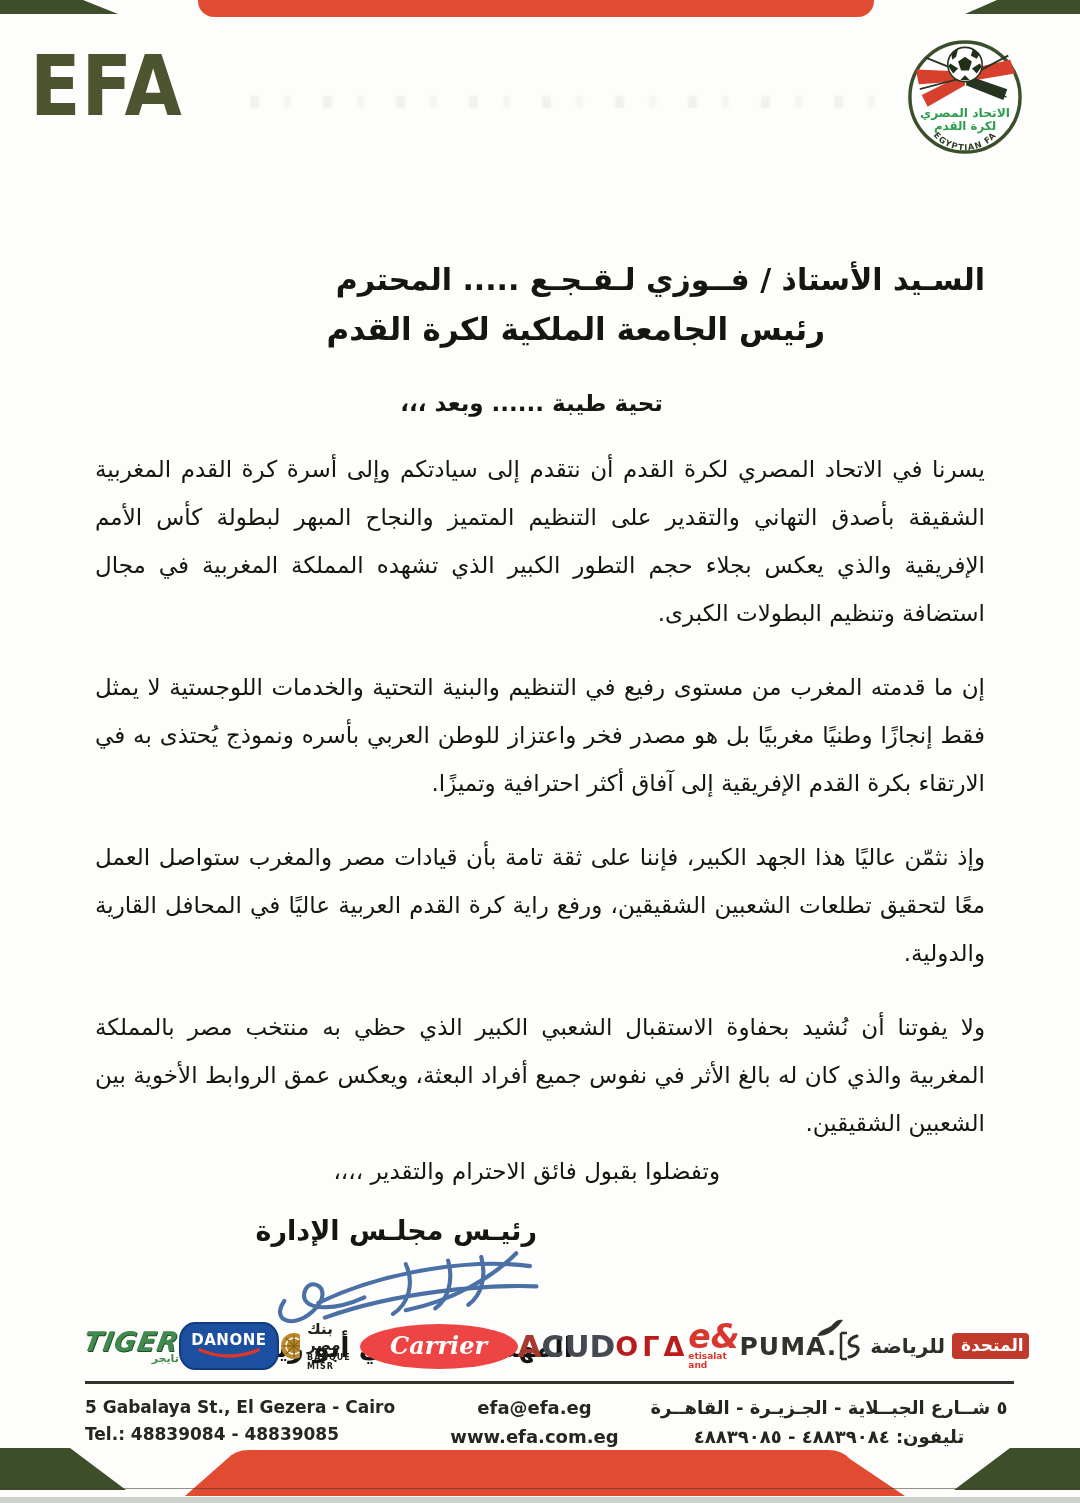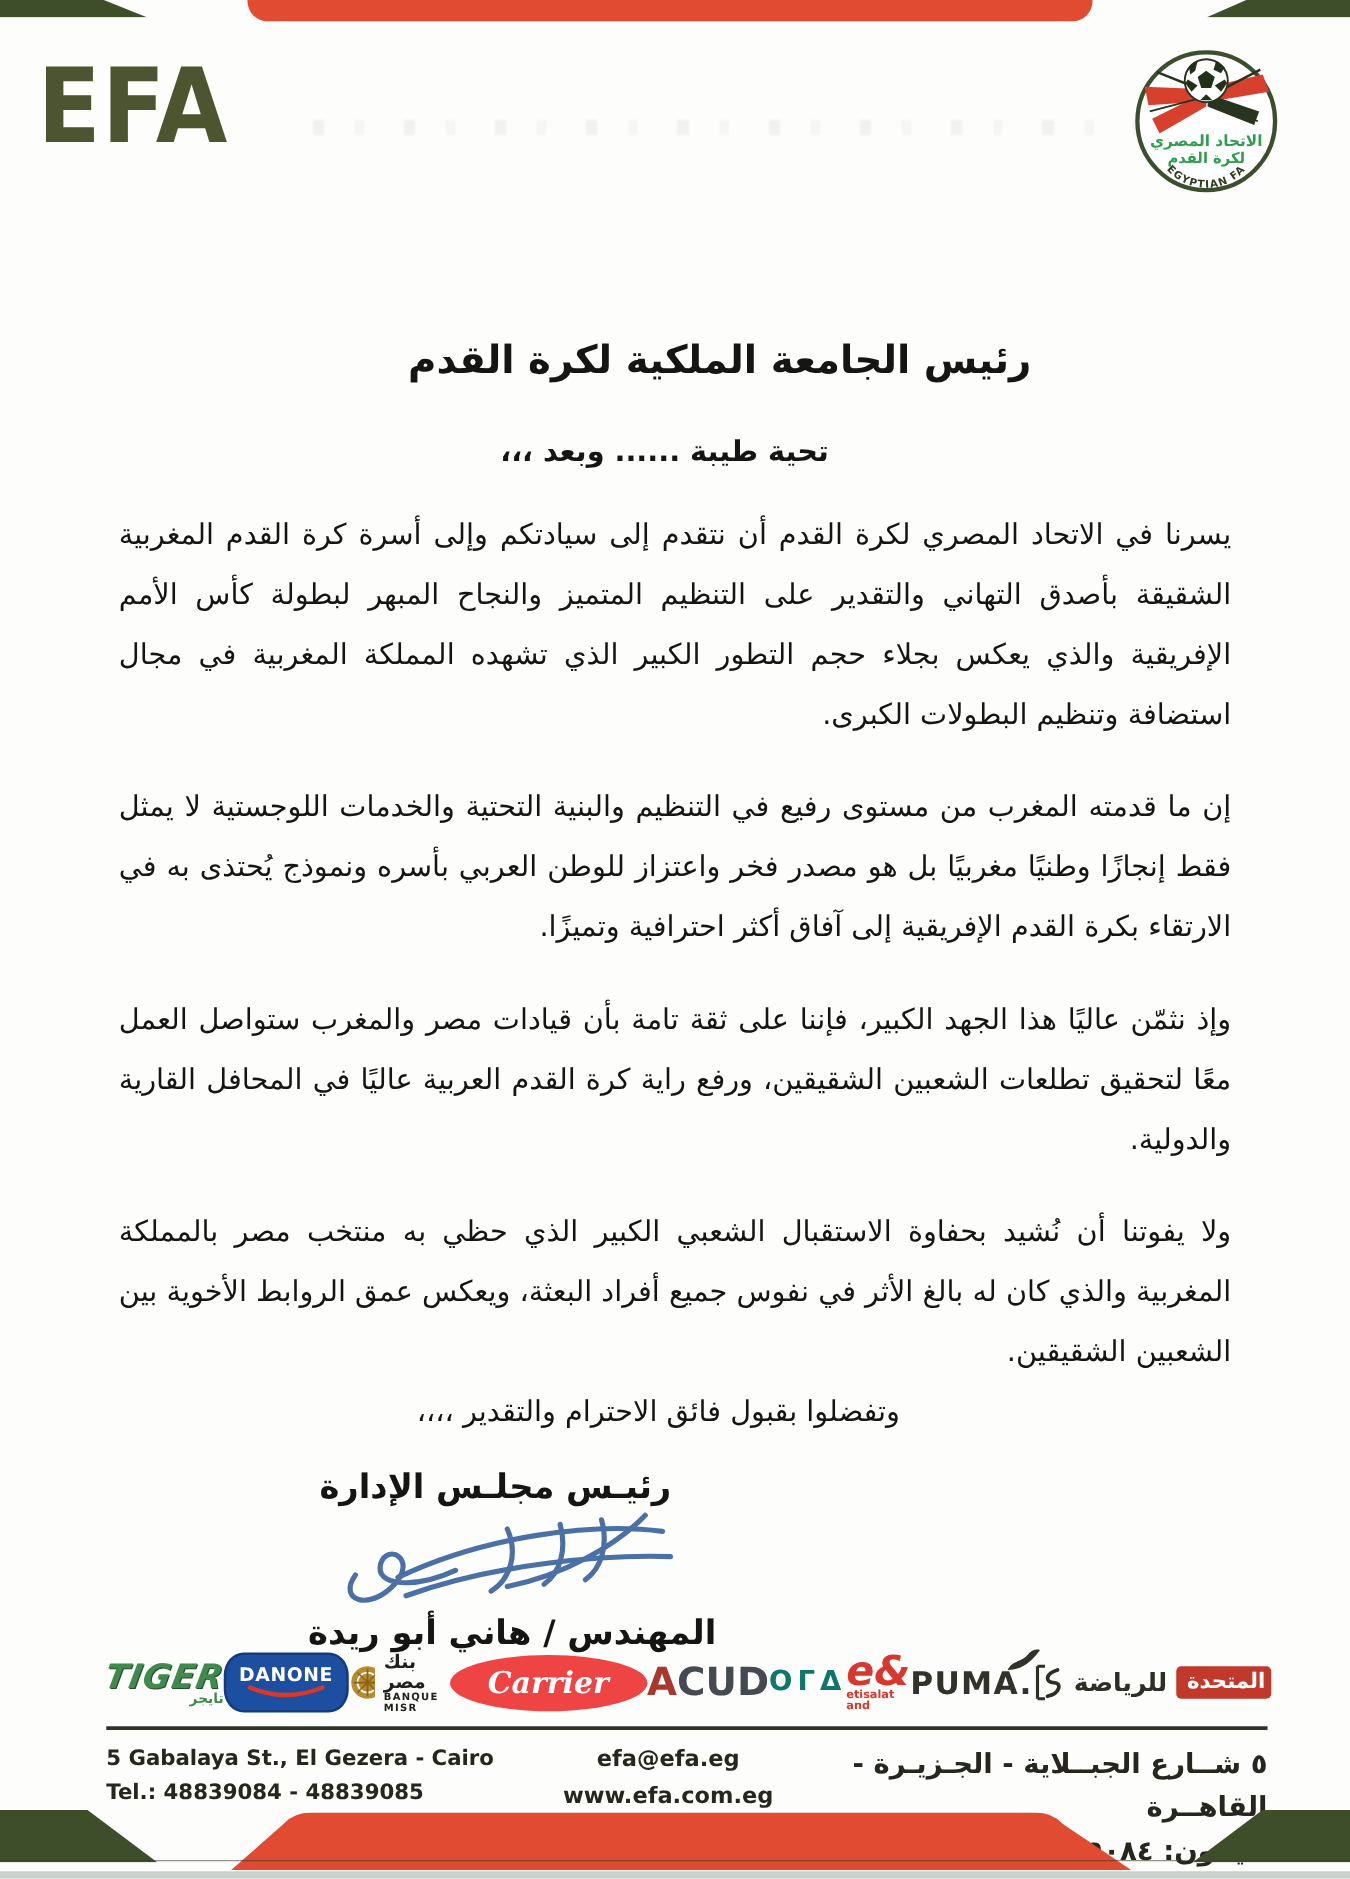--- a/index.html
+++ b/index.html
@@ -47,39 +47,39 @@
   .bm-texts{display:flex;flex-direction:column;align-items:center;line-height:1.1;}
   .bm-ar{font-size:15px;font-weight:bold;color:#20201c;}
   .bm-latin{font-size:8px;font-weight:bold;letter-spacing:1px;color:#20201c;}
   .carrier-ellipse{width:158px;height:45px;background:#ef4444;border-radius:50%;
     display:flex;align-items:center;justify-content:center;}
   .carrier-label{font-family:"DejaVu Serif",serif;font-style:italic;font-weight:bold;
     color:#fff;font-size:24px;line-height:1;}
   .acud-label{font-size:31px;font-weight:bold;letter-spacing:0;line-height:1;text-align:right;}
   .acud-a{color:#a8382e;}
   .acud-c,.acud-u,.acud-d{color:#454a52;}
-  .ora-label{font-size:22px;font-weight:bold;color:#0f766e;letter-spacing:4px;line-height:1;}
+  .ora-label{font-size:27px;font-weight:bold;color:#b91c1c;letter-spacing:4px;line-height:1;}
   .ets{line-height:1;}
   .ets-mark{font-size:33px;font-weight:bold;font-style:italic;color:#d9372e;line-height:.9;}
   .ets-sub{font-size:9px;font-weight:bold;color:#d9372e;margin-top:1px;}
   .puma{position:relative;}
   .puma-label{font-size:25px;font-weight:bold;color:#32322a;letter-spacing:1px;line-height:1;}
   .puma-cat{position:absolute;top:-16px;right:-8px;}
   .united{flex-direction:row;gap:7px;align-items:center;}
   .united-left{font-size:20px;font-weight:bold;color:#2e2e26;}
   .united-box{background:#c0392b;color:#fff;font-size:17px;font-weight:bold;
     padding:3px 5px 5px 9px;border-radius:4px;line-height:1.1;}
   
   .footer-rule{position:absolute;top:1381px;left:85px;width:929px;height:3px;background:#2f3328;}
   .footer{position:absolute;top:1394px;left:85px;right:66px;display:flex;
     justify-content:space-between;align-items:flex-start;}
   .f-col{font-weight:bold;color:#26261f;line-height:1.6;}
   .f-left{font-size:17px;width:340px;text-align:left;}
   .f-center{font-size:18px;flex:1;text-align:center;}
-  .f-right{font-size:22px;width:370px;text-align:right;direction:rtl;}
+  .f-right{font-size:18px;width:370px;text-align:center;direction:rtl;}
   
   .bottom-banner{position:absolute;left:0;bottom:0;width:1080px;height:60px;}
   .wedge-bl{position:absolute;bottom:13px;left:0;width:126px;height:42px;background:#3f4e2a;
     clip-path:polygon(0 0,70px 0,126px 100%,0 100%);}
   .wedge-br{position:absolute;bottom:13px;right:0;width:126px;height:42px;background:#3f4e2a;
     clip-path:polygon(56px 0,100% 0,100% 100%,0 100%);}
   .red-bottom{position:absolute;bottom:7px;left:0;}
   .hairline{position:absolute;bottom:14px;left:0;width:100%;height:1.5px;background:#3b3b30;
     opacity:.55;z-index:5;}
   .page-edge{position:absolute;bottom:0;left:0;width:100%;height:6px;background:#cbd1cd;}
@@ -120,20 +120,21 @@
       <text x="60" y="80" text-anchor="middle" font-family="DejaVu Sans, sans-serif" font-size="12.5" font-weight="bold" fill="#2f9e4f">الاتحاد المصري</text>
       <text x="60" y="94" text-anchor="middle" font-family="DejaVu Sans, sans-serif" font-size="12" font-weight="bold" fill="#2f9e4f">لكرة القدم</text>
       <path id="crest-arc" d="M 22 90 A 42 42 0 0 0 98 90" fill="none"></path>
       <text font-family="DejaVu Sans, sans-serif" font-size="8.5" font-weight="bold" fill="#2c3d20" letter-spacing="1">
         <textPath href="#crest-arc" startOffset="50%" text-anchor="middle">EGYPTIAN FA</textPath>
       </text>
     </svg>
   </div>
 
   <div class="letter">
+    <p class="recipient-1">السـيد الأستاذ /  فــوزي لـقـجـع ..... المحترم</p>
     <p class="recipient-2">رئيس الجامعة الملكية لكرة القدم</p>
     <p class="salutation">تحية طيبة ...... وبعد ،،،</p>
     <p class="body-par">يسرنا في الاتحاد المصري لكرة القدم أن نتقدم إلى سيادتكم وإلى أسرة كرة القدم المغربية الشقيقة بأصدق التهاني والتقدير على التنظيم المتميز والنجاح المبهر لبطولة كأس الأمم الإفريقية والذي يعكس بجلاء حجم التطور الكبير الذي تشهده المملكة المغربية في مجال استضافة وتنظيم البطولات الكبرى.</p>
     <p class="body-par">إن ما قدمته المغرب من مستوى رفيع في التنظيم والبنية التحتية والخدمات اللوجستية لا يمثل فقط إنجازًا وطنيًا مغربيًا بل هو مصدر فخر واعتزاز للوطن العربي بأسره ونموذج يُحتذى به في الارتقاء بكرة القدم الإفريقية إلى آفاق أكثر احترافية وتميزًا.</p>
     <p class="body-par">وإذ نثمّن عاليًا هذا الجهد الكبير، فإننا على ثقة تامة بأن قيادات مصر والمغرب ستواصل العمل معًا لتحقيق تطلعات الشعبين الشقيقين، ورفع راية كرة القدم العربية عاليًا في المحافل القارية والدولية.</p>
     <p class="body-par">ولا يفوتنا أن نُشيد بحفاوة الاستقبال الشعبي الكبير الذي حظي به منتخب مصر بالمملكة المغربية والذي كان له بالغ الأثر في نفوس جميع أفراد البعثة، ويعكس عمق الروابط الأخوية بين الشعبين الشقيقين.</p>
     <p class="closing">وتفضلوا بقبول فائق الاحترام والتقدير ،،،،</p>
 
     <p class="sig-title">رئيـس مجلـس الإدارة</p>
     <svg class="sig-scribble" viewBox="0 0 320 100">

